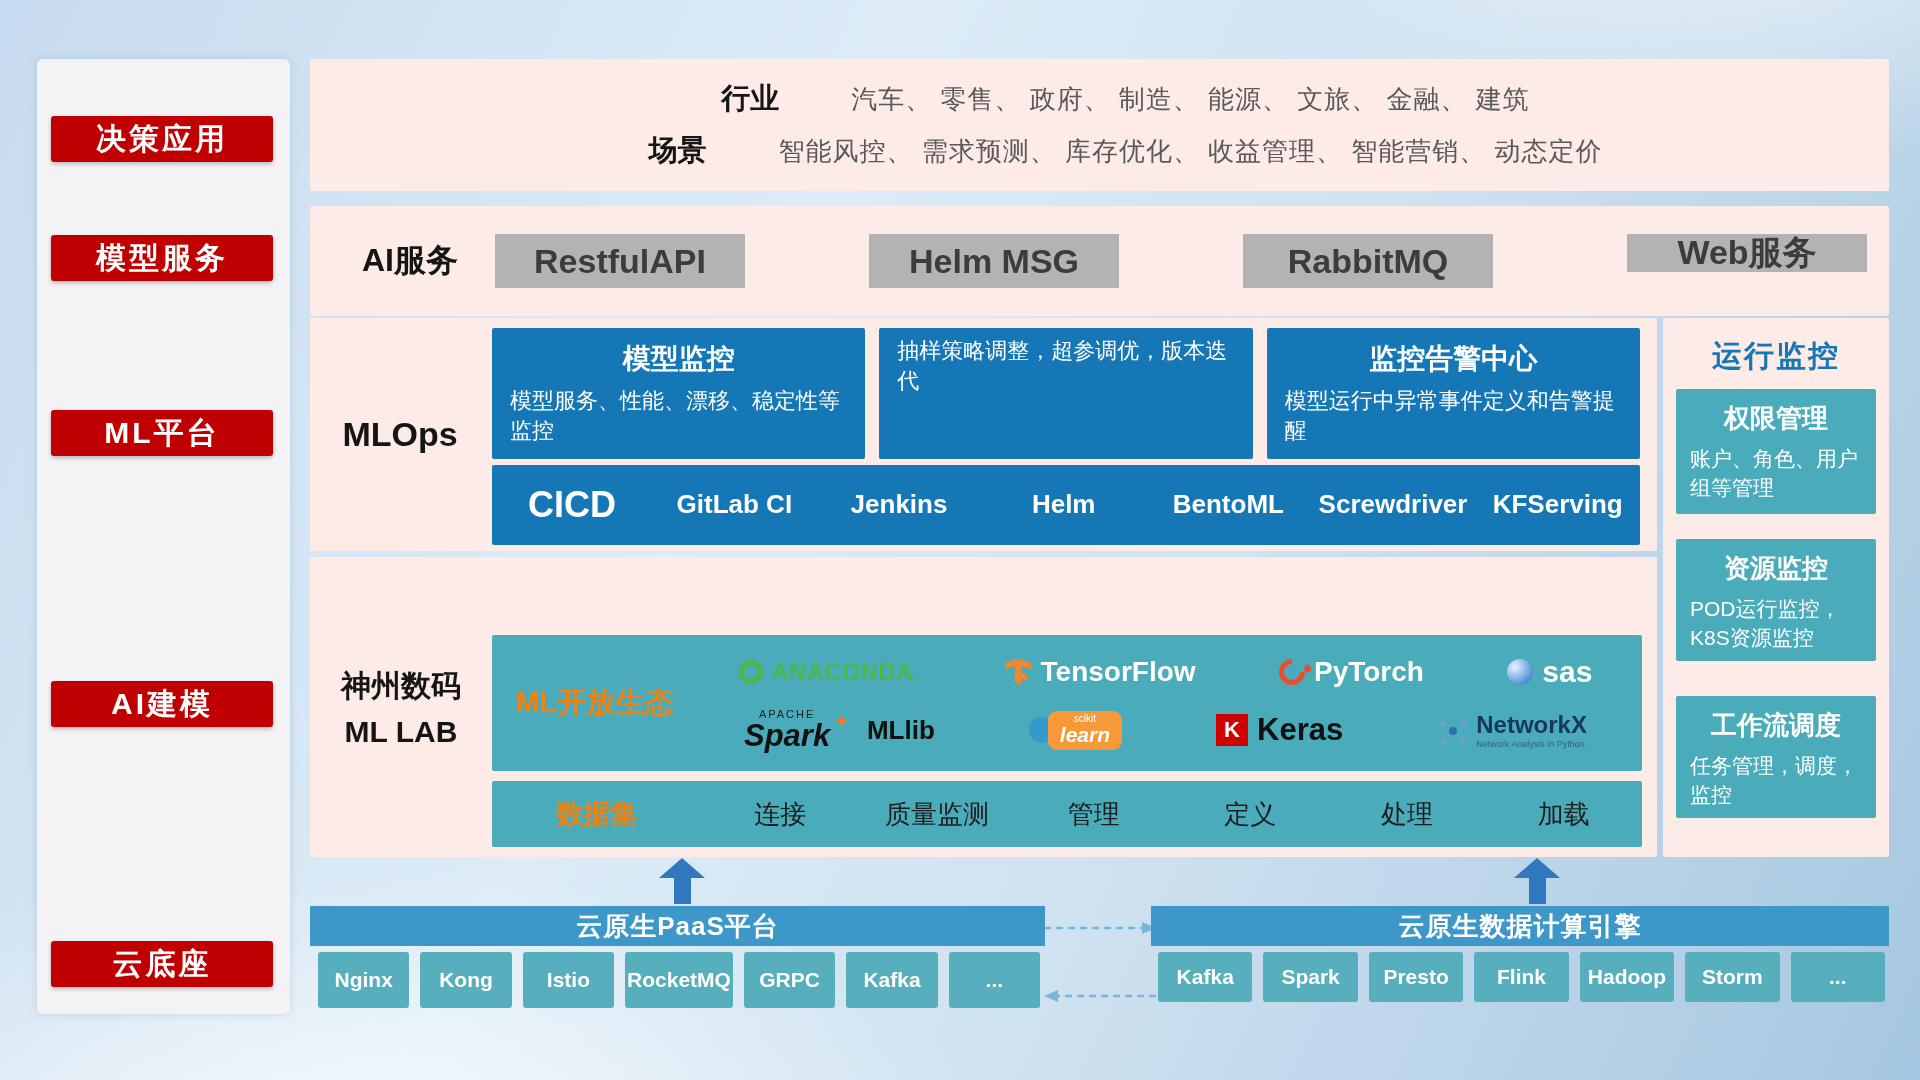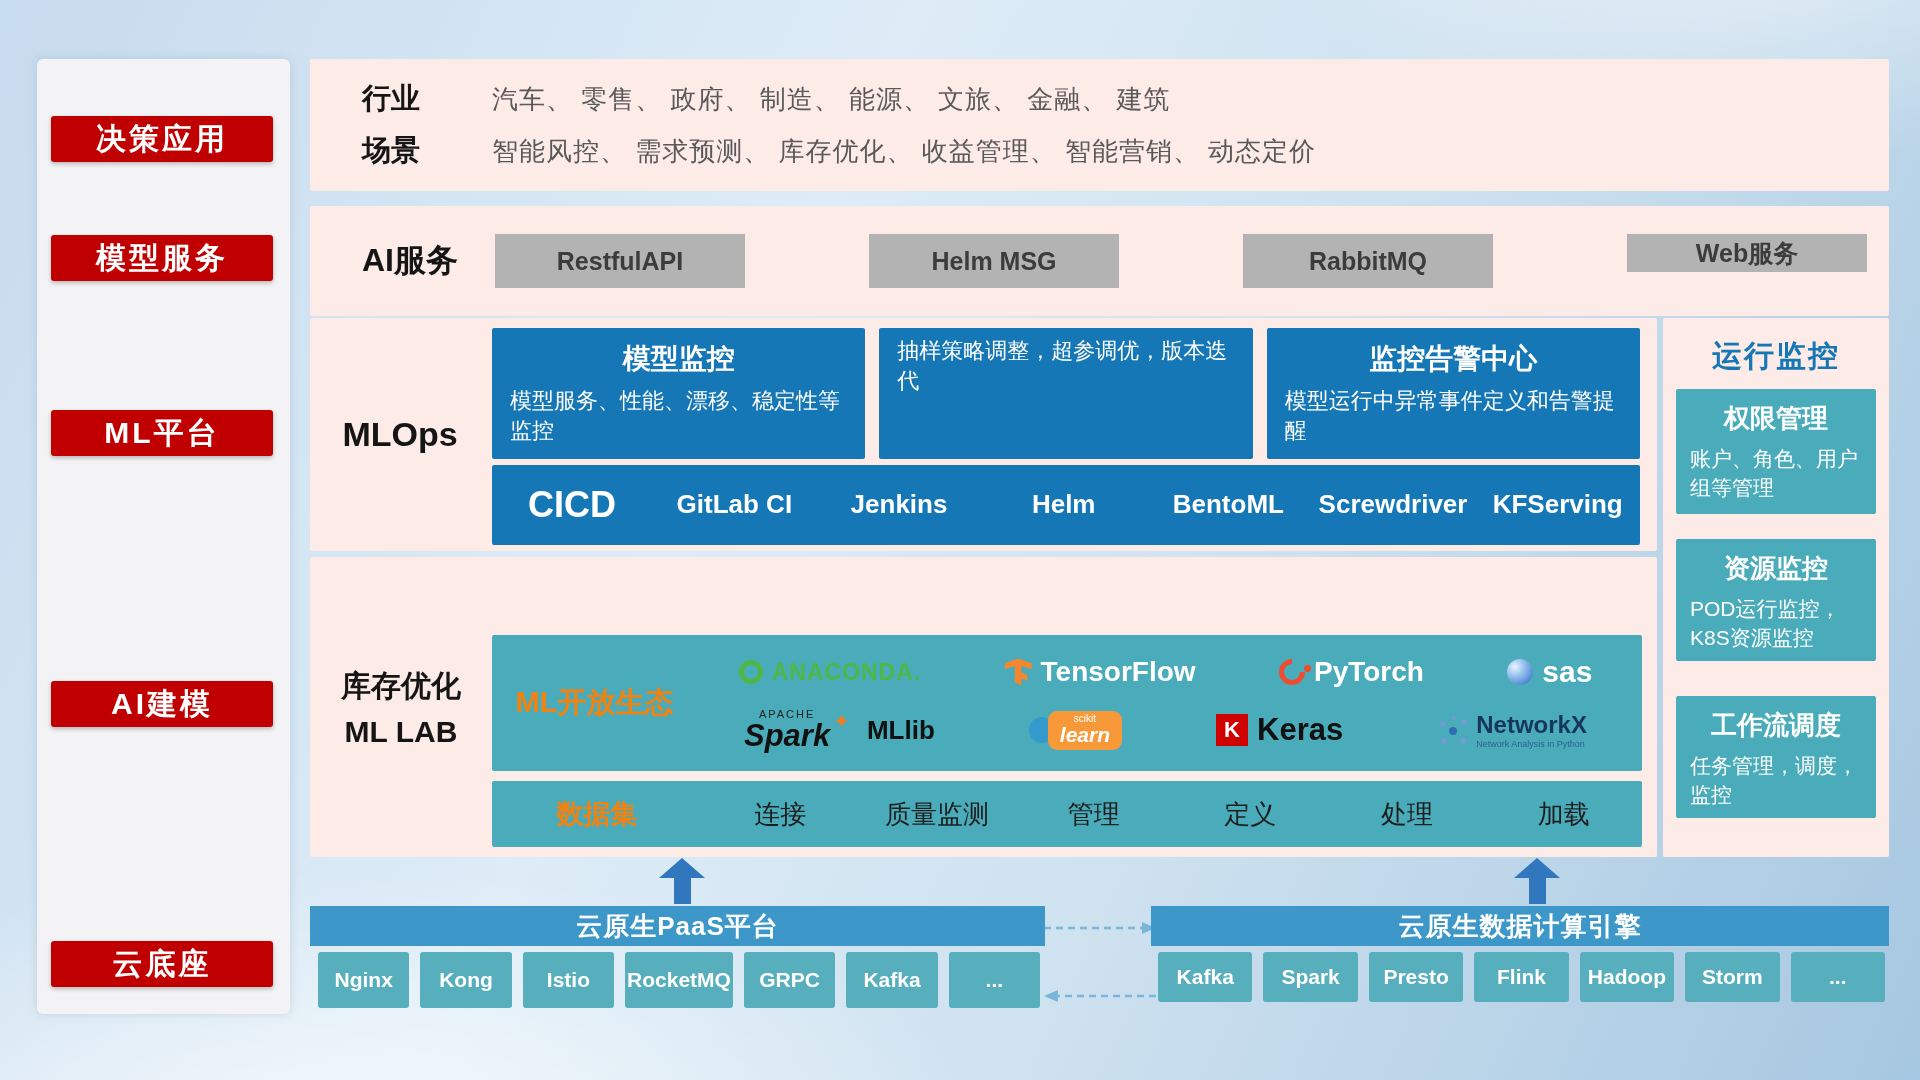--- a/index.html
+++ b/index.html
@@ -7,26 +7,26 @@
   body{font-family:"Liberation Sans","DejaVu Sans",sans-serif;}
   .canvas{position:relative;width:1920px;height:1080px;overflow:hidden;
     background:
       radial-gradient(1100px 500px at 18% 108%, rgba(255,255,255,.75), rgba(255,255,255,0) 60%),
       radial-gradient(900px 420px at 92% -6%, rgba(255,255,255,.55), rgba(255,255,255,0) 55%),
       linear-gradient(115deg,#c7dbee 0%,#ddecf7 38%,#cfe2f0 62%,#a6c7e1 100%);}
   .abs{position:absolute;}
   .sidebar-bg{background:#f3f3f5;border-radius:6px;box-shadow:0 0 8px rgba(110,135,160,.25);}
   .red-btn{background:#c00000;color:#fff;font-weight:bold;font-size:30px;display:flex;align-items:center;justify-content:center;border-radius:3px;letter-spacing:3px;box-shadow:0 2px 4px rgba(0,0,0,.25);}
   .panel{background:#fcebe7;border-radius:2px;}
-  .app-rows{height:100%;display:flex;flex-direction:column;justify-content:space-evenly;padding:8px 0;}
+  .app-rows{height:100%;display:flex;flex-direction:column;justify-content:space-evenly;padding:8px 0;align-items:center;}
   .app-row{display:flex;align-items:center;}
   .app-label{width:130px;margin-left:52px;font-size:29px;font-weight:bold;color:#151515;}
   .app-value{font-size:26px;color:#595959;letter-spacing:1px;}
   .ai-label{position:absolute;left:52px;top:0;height:100%;display:flex;align-items:center;font-size:32px;font-weight:bold;color:#151515;}
-  .gray-btn{background:#b3b3b3;color:#3c3c3c;font-weight:bold;font-size:25px;display:flex;align-items:center;justify-content:center;}
+  .gray-btn{background:#b3b3b3;color:#3c3c3c;font-weight:bold;font-size:34px;display:flex;align-items:center;justify-content:center;}
   .side-label{position:absolute;left:0;top:0;height:100%;display:flex;align-items:center;justify-content:center;font-weight:bold;color:#151515;font-size:34px;}
   .side-label.col{flex-direction:column;gap:8px;font-size:30px;}
   .blue{background:#1577b5;color:#fff;}
   .cards{display:flex;gap:14px;}
   .card{flex:1;border-radius:2px;}
   .card-title{font-weight:bold;font-size:28px;text-align:center;margin-top:12px;}
   .card-desc{font-size:22px;line-height:1.35;margin:8px 18px 0;}
   .cicd-bar{display:flex;align-items:center;border-radius:2px;}
   .cicd-label{font-weight:bold;font-size:36px;width:160px;text-align:center;}
   .cicd-tool{flex:1;text-align:center;font-weight:bold;font-size:26px;line-height:1.05;}
@@ -147,21 +147,21 @@
       <div class="mon-card-desc">POD运行监控，K8S资源监控</div>
     </div>
     <div class="abs teal mon-card" style="left:13px;top:378px;width:200px;height:122px">
       <div class="mon-card-title">工作流调度</div>
       <div class="mon-card-desc">任务管理，调度，监控</div>
     </div>
   </div>
 
   <div class="abs panel" style="left:310px;top:557px;width:1347px;height:300px">
     <div class="side-label col" style="width:182px">
-      <div>库存优化</div>
+      <div>神州数码</div>
       <div>ML LAB</div>
     </div>
     <div class="abs teal eco" style="left:182px;top:78px;width:1150px;height:136px">
       <div class="eco-label">ML开放生态</div>
       <div class="eco-logos">
         <div class="eco-row">
           <span class="logo">
             <span class="ana-ring"></span>
             <span class="ana-text">ANACONDA.</span>
           </span>

